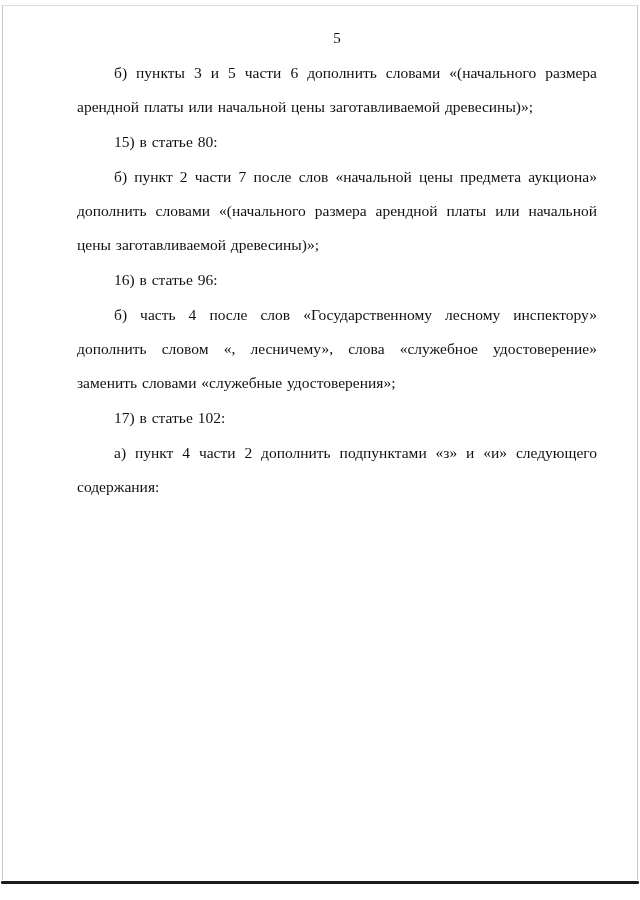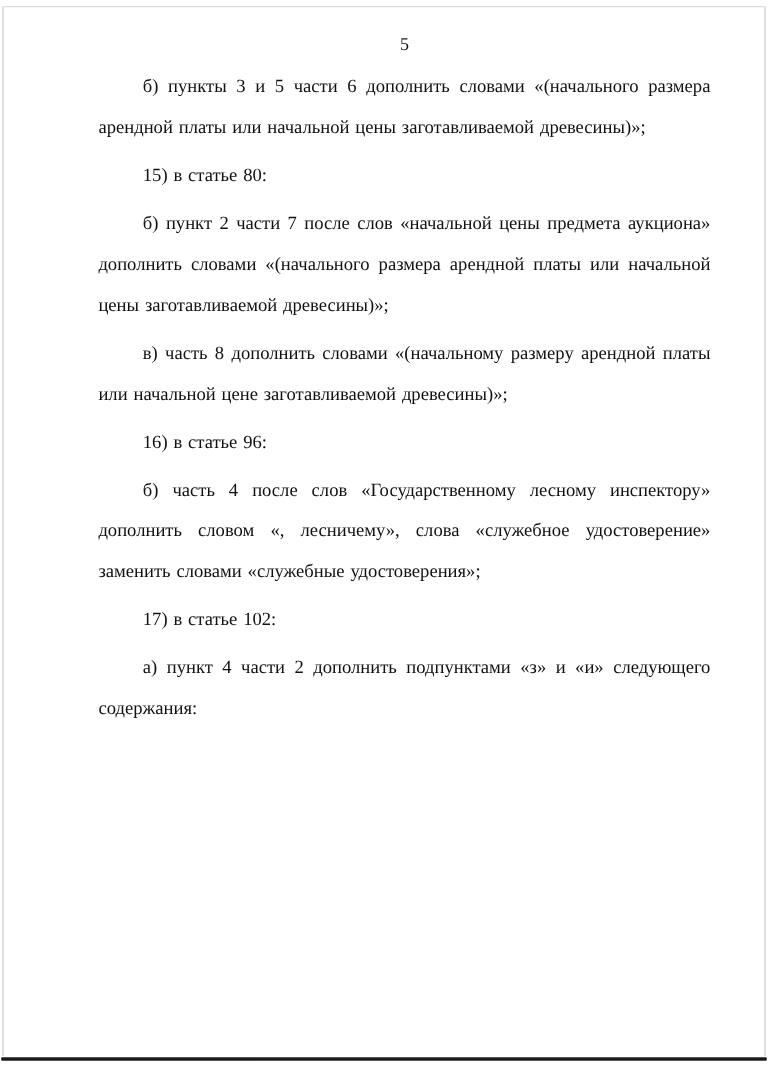--- a/index.html
+++ b/index.html
@@ -61,21 +61,21 @@
     top: 28px;
     width: 522px;
   }
   .page-number {
     text-align: center;
     font-size: 15px;
     line-height: 20px;
     margin: 0 0 8px 0;
   }
   .para {
-    margin: 6px;
+    margin: 1px;
     font-size: 15.5px;
     line-height: 34px;
     text-align: justify;
     text-indent: 37px;
     word-spacing: 1px;
   }
 </style>
 </head>
 <body>
 
@@ -84,19 +84,18 @@
   <div class="edge-left"></div>
   <div class="edge-right"></div>
   <div class="edge-bottom"></div>
 
   <div class="content">
     <p class="page-number">5</p>
 
     <p class="para">б) пункты 3 и 5 части 6 дополнить словами «(начального размера арендной платы или начальной цены заготавливаемой древесины)»;</p>
     <p class="para">15) в статье 80:</p>
     <p class="para">б) пункт 2 части 7 после слов «начальной цены предмета аукциона» дополнить словами «(начального размера арендной платы или начальной цены заготавливаемой древесины)»;</p>
-    <p class="para">в) часть 8 дополнить словами «(начальному размеру арендной платы или начальной цене заготавливаемой древесины)»;</p>
     <p class="para">16) в статье 96:</p>
     <p class="para">б) часть 4 после слов «Государственному лесному инспектору» дополнить словом «, лесничему», слова «служебное удостоверение» заменить словами «служебные удостоверения»;</p>
     <p class="para">17) в статье 102:</p>
     <p class="para">а) пункт 4 части 2 дополнить подпунктами «з» и «и» следующего содержания:</p>
   </div>
 </div>
 
 </body></html>

